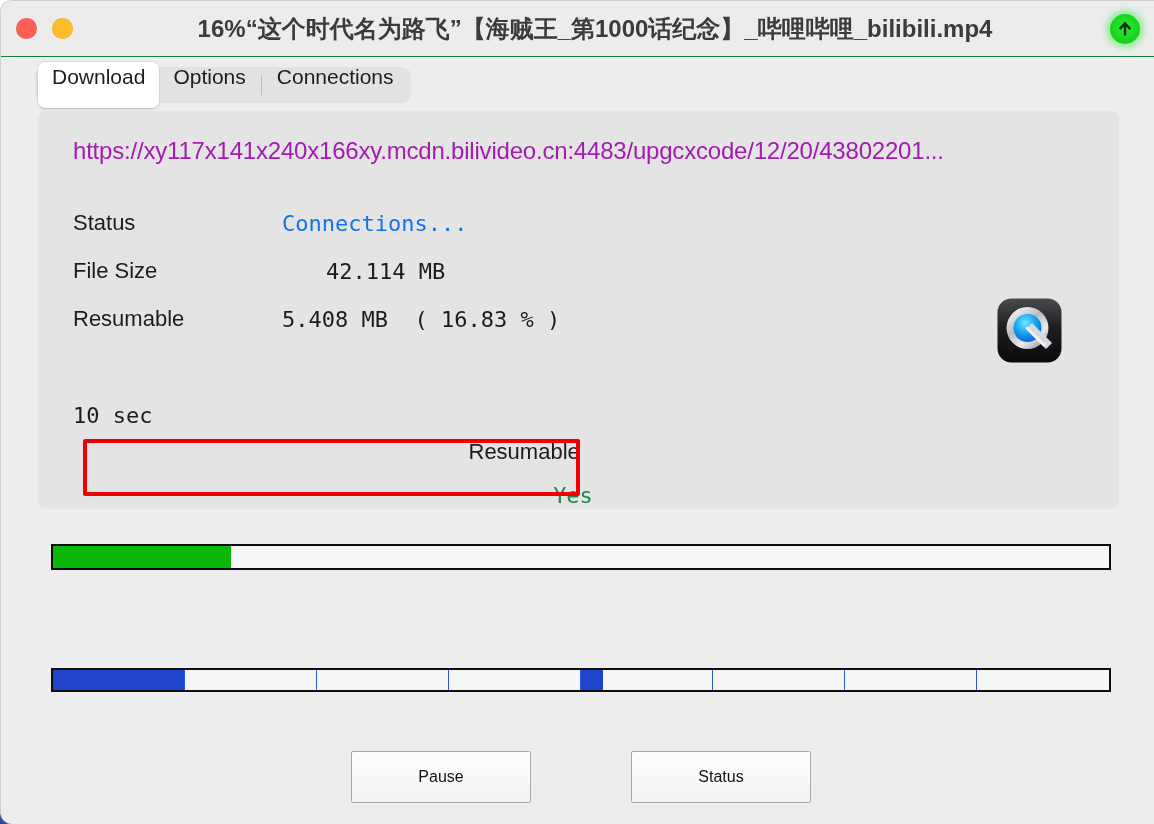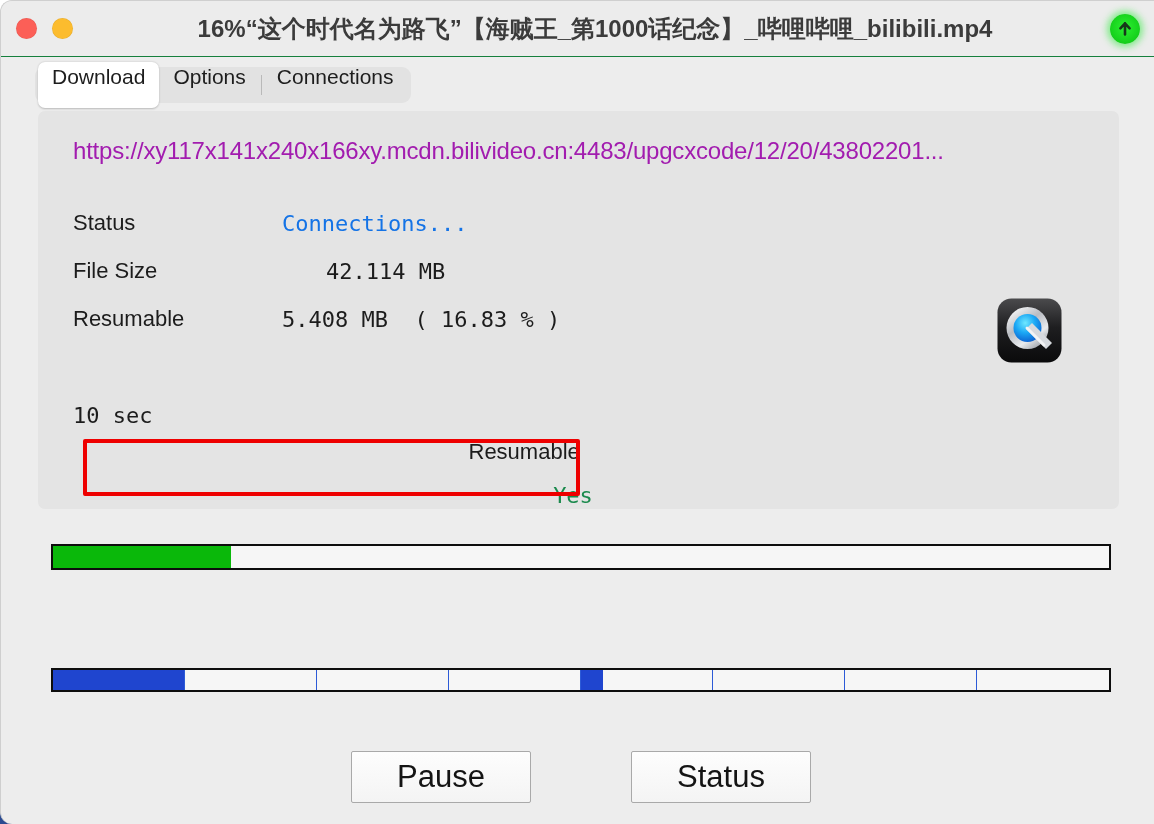--- a/index.html
+++ b/index.html
@@ -261,21 +261,21 @@
 
   
   .dlg-button {
     position: absolute;
     top: 750px;
     width: 180px;
     height: 52px;
     background: linear-gradient(#fdfdfd, #f4f4f4);
     border: 1px solid #a9a9a9;
     border-radius: 2px;
-    font-size: 31px;
+    font-size: 16px;
     color: #141414;
     font-family: "Liberation Sans", sans-serif;
     box-sizing: border-box;
     cursor: default;
   }
   #btn-pause  { left: 350px; }
   #btn-cancel { left: 630px; }
 </style>
 </head>
 <body>

